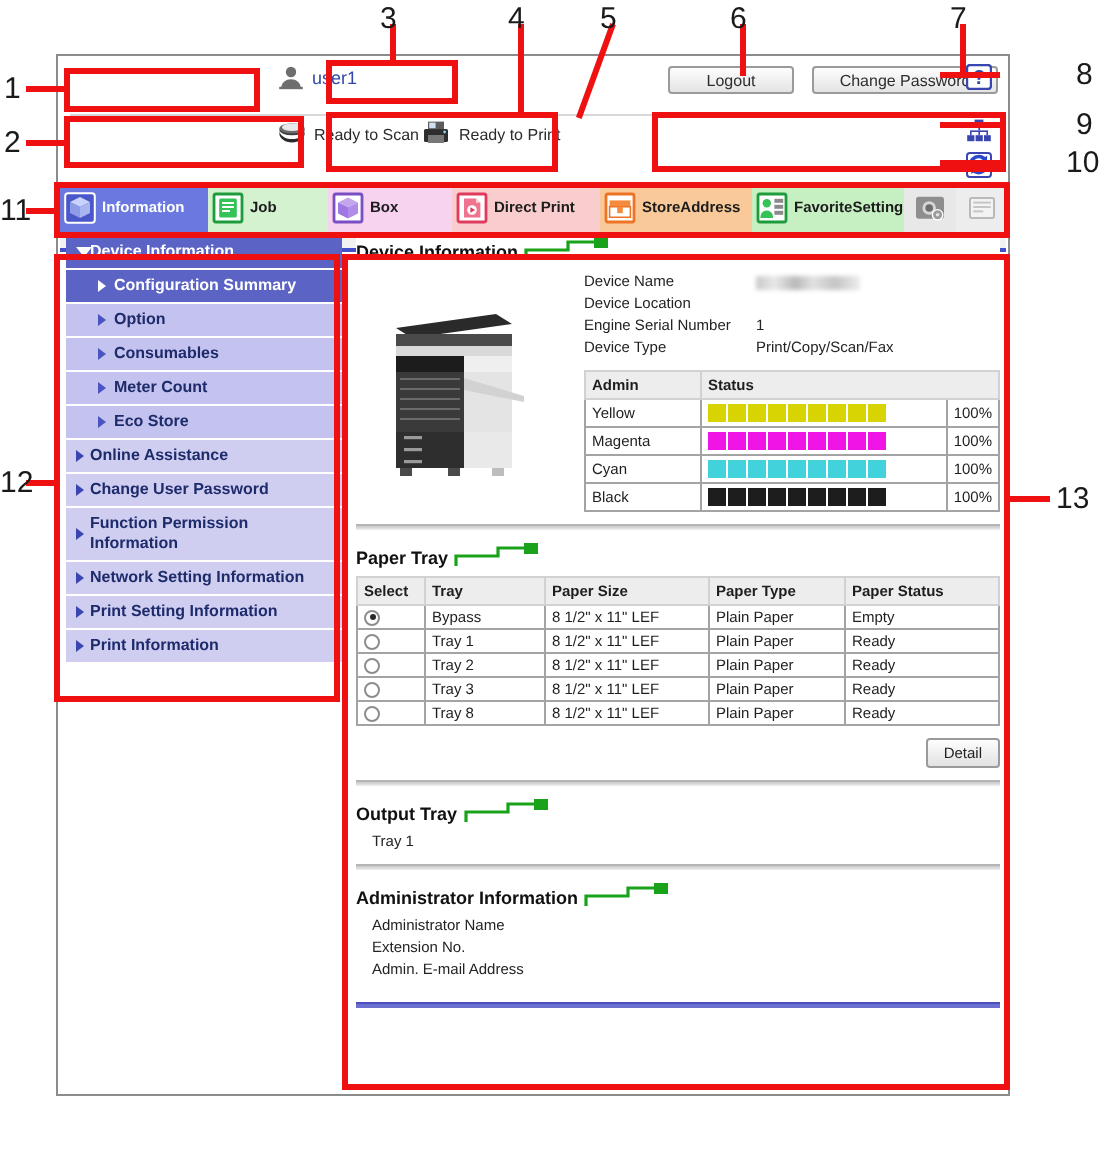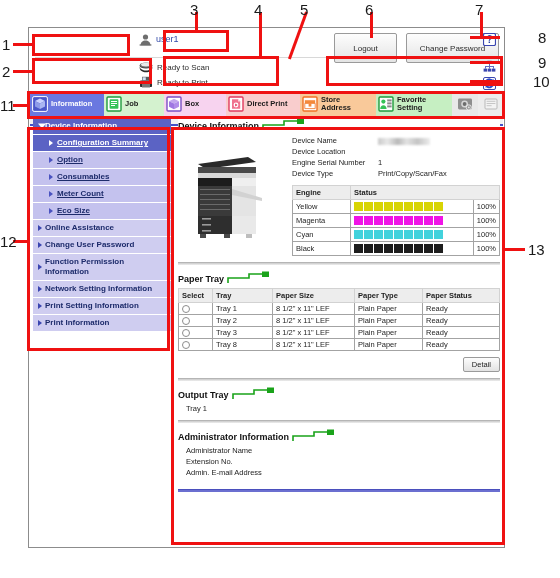--- a/index.html
+++ b/index.html
@@ -57,36 +57,36 @@
     position: absolute; left: 110px; top: 4px;
     display: flex; align-items: center; gap: 4px;
   }
   .user-icon { width: 13px; height: 13px; display:block; }
   .user-name {
     font-size: 9px; color: #3048a8;
     font-family: "Liberation Sans", sans-serif;
   }
   .btn {
     position: absolute;
-    height: 30px;
+    height: 14px;
     border: 1px solid #9a9a9a;
     border-radius: 2px;
     background: linear-gradient(#fdfdfd, #e4e4e4);
     font-size: 8px;
     color: #2d2d2d;
     display: flex; align-items: center; justify-content: center;
     font-family: "Liberation Sans", sans-serif;
     cursor: pointer;
   }
   #btn-logout { left: 305px; top: 5px; width: 63px; }
   #btn-chpass { left: 377px; top: 5px; width: 93px; }
 
   .status-block {
     position: absolute; left: 110px; top: 33px;
-    display: flex; flex-direction: column; gap: 2px;
+    display: flex; flex-direction: row; gap: 2px;
   }
   .status-line { display: flex; align-items: center; gap: 4px; height: 13px; }
   .status-text { font-size: 8px; color: #2b2b2b; }
 
   .icon-help, .icon-net, .icon-refresh {
     position: absolute;
     width: 13px; height: 13px;
     cursor: pointer;
   }
   #icon-help { left: 454px; top: 4px; }
@@ -115,21 +115,21 @@
   }
   .tab .tab-ico { width: 16px; height: 16px; flex: 0 0 16px; }
   .tab-information { background: #6a78e0; color: #ffffff; width: 74px; }
   .tab-job         { background: #d4f2cf; width: 60px; }
   .tab-box         { background: #f7d3ef; width: 62px; }
   .tab-direct      { background: #f9cdcd; width: 74px; }
   .tab-store       { background: #f9c99a; width: 76px; }
   .tab-favorite    { background: #c6efc2; width: 76px; }
   .tab-plain       { background: #e8e8e8; width: 26px; justify-content:center; padding:0;}
   .tab-plain2      { background: #ededed; width: 25px; justify-content:center; padding:0;}
-  .tab-label2 { display: flex; flex-direction: column; }
+  .tab-label2 { display: flex; }
 
   
   .body-area {
     position: absolute;
     left: 1px; top: 90px;
     width: 473px; height: 429px;
   }
 
   
   .sidebar {
@@ -142,21 +142,21 @@
     font-size: 8px;
     font-weight: bold;
     color: #1d2b6b;
     background: #cfcdf0;
     border-bottom: 1px solid #ffffff;
     padding: 3px 2px 3px 14px;
     cursor: pointer;
     line-height: 1.25;
   }
   .nav-item.level0 { padding-left: 12px; }
-  .nav-item.level1 { padding-left: 24px; background: #c4c2ee; text-decoration: underline; }
+  .nav-item.level1 { padding-left: 24px; background: #c4c2ee; }
   .nav-item.header-item {
     background: #5b63c4;
     color: #ffffff;
     padding-left: 12px;
   }
   .nav-item.selected {
     background: #5b63c4;
     color: #ffffff;
   }
   .arrow {
@@ -472,21 +472,21 @@
         <div class="nav-item level1">
           <span class="arrow"></span>
           <span>Consumables</span>
         </div>
         <div class="nav-item level1">
           <span class="arrow"></span>
           <span>Meter Count</span>
         </div>
         <div class="nav-item level1">
           <span class="arrow"></span>
-          <span>Eco Size</span>
+          <span>Eco Store</span>
         </div>
         <div class="nav-item level0">
           <span class="arrow"></span>
           <span>Online Assistance</span>
         </div>
         <div class="nav-item level0">
           <span class="arrow"></span>
           <span>Change User Password</span>
         </div>
         <div class="nav-item level0">
@@ -568,21 +568,21 @@
               <span class="v">1</span>
             </div>
             <div class="kv">
               <span class="k">Device Type</span>
               <span class="v">Print/Copy/Scan/Fax</span>
             </div>
 
             <table class="grid toner-table">
               <thead>
                 <tr>
-                  <th>Engine</th>
+                  <th>Admin</th>
                   <th colspan="2">Status</th>
                 </tr>
               </thead>
               <tbody id="toner-body">
                   <tr>
                     <td class="name">Yellow</td>
                     <td>
                       <div class="toner-bars">
                         <span class="bar" style="background: rgb(216, 212, 4);"></span>
                         <span class="bar" style="background: rgb(216, 212, 4);"></span>
@@ -669,20 +669,27 @@
           <thead>
             <tr>
               <th>Select</th>
               <th>Tray</th>
               <th>Paper Size</th>
               <th>Paper Type</th>
               <th>Paper Status</th>
             </tr>
           </thead>
           <tbody id="tray-body">
+              <tr>
+                <td><span class="radio on"></span></td>
+                <td>Bypass</td>
+                <td>8 1/2" x 11" LEF</td>
+                <td>Plain Paper</td>
+                <td>Empty</td>
+              </tr>
               <tr>
                 <td><span class="radio"></span></td>
                 <td>Tray 1</td>
                 <td>8 1/2" x 11" LEF</td>
                 <td>Plain Paper</td>
                 <td>Ready</td>
               </tr>
               <tr>
                 <td><span class="radio"></span></td>
                 <td>Tray 2</td>

